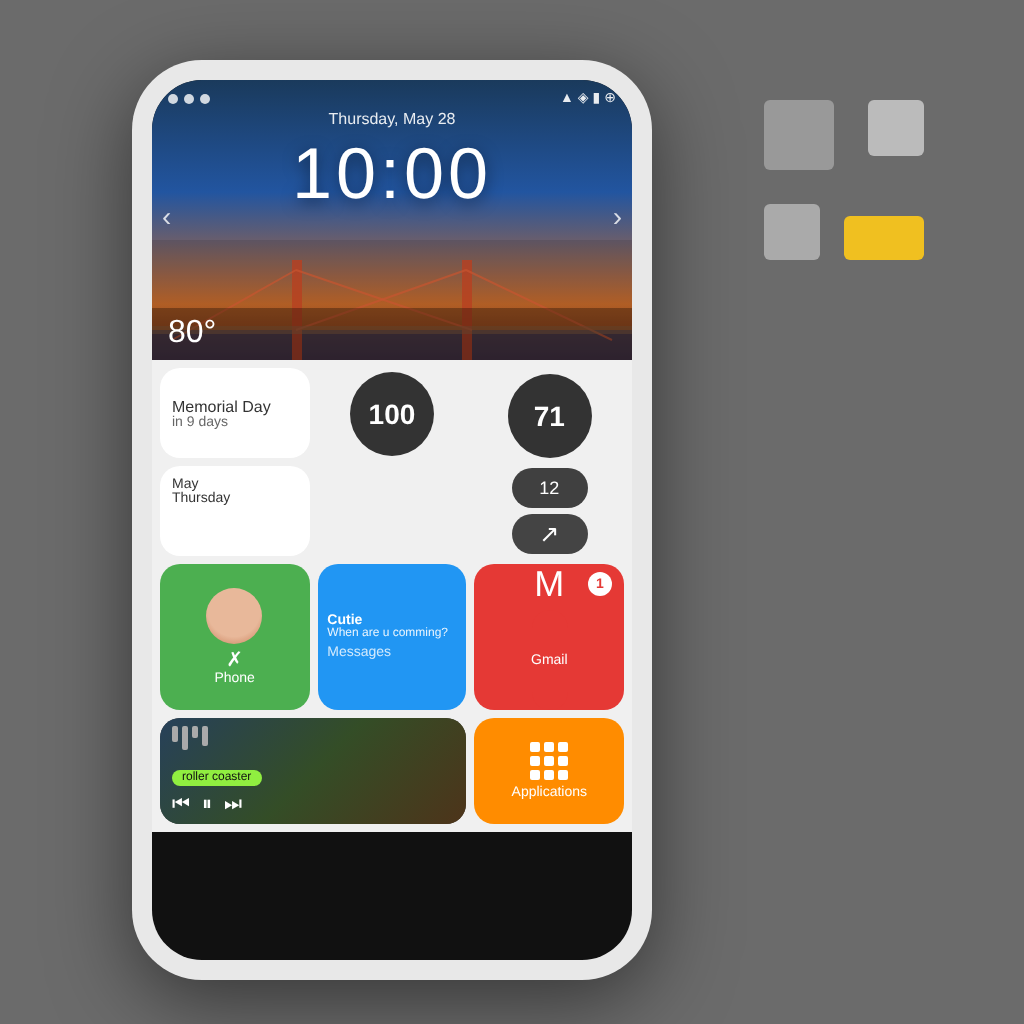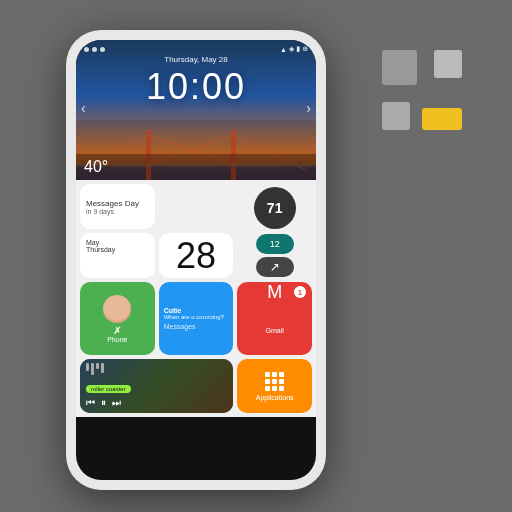--- a/index.html
+++ b/index.html
@@ -215,21 +215,21 @@
       display: flex;
       align-items: center;
       justify-content: center;
       min-height: 45px;
     }
     .widget-big-date .big-num { font-size: 36px; font-weight: 300; color: #111; }
     .small-circle {
       width: 38px;
       height: 20px;
       border-radius: 10px;
-      background: #0f766e;
+      background: #404040;
       display: flex;
       align-items: center;
       justify-content: center;
       color: white;
       font-size: 9px;
     }
     .arrow-circle {
       width: 38px;
       height: 20px;
       border-radius: 10px;
@@ -437,45 +437,47 @@
 
         <div class="time-date">
           <div class="date-text">Thursday, May 28</div>
           <div class="time-text">10:00</div>
         </div>
 
         <div class="nav-arrow nav-arrow-left">‹</div>
         <div class="nav-arrow nav-arrow-right">›</div>
 
         <div class="weather-bar">
-          <div class="weather-right">40°</div>
+          <div class="weather-right">80°</div>
         </div>
       </div>
 
       <div class="widgets-area">
 
         <div class="widget widget-memorial">
-          <div class="label">Messages Day</div>
+          <div class="label">Memorial Day</div>
           <div class="sub">in 9 days</div>
         </div>
 
+        <div style="grid-column:2/3; grid-row:1/2; display:flex; align-items:center; justify-content:center;">
+          <div class="circle-widget">
+            <span class="num">100</span>
+          </div>
+        </div>
         <div style="grid-column:3/4; grid-row:1/2; display:flex; align-items:flex-end; justify-content:center;">
           <div class="circle-widget">
             <span class="num">71</span>
           </div>
         </div>
 
         <div class="widget widget-date">
           <div class="month">May</div>
           <div class="day-name">Thursday</div>
         </div>
 
-        <div class="widget widget-big-date">
-          <span class="big-num">28</span>
-        </div>
 
         <div style="grid-column:3/4; grid-row:2/3; display:flex; flex-direction:column; gap:3px; align-items:center; justify-content:center;">
           <div class="small-circle">
             <span>12</span>
           </div>
           <div class="arrow-circle">
             <span style="font-size:12px;">↗</span>
           </div>
         </div>
 

